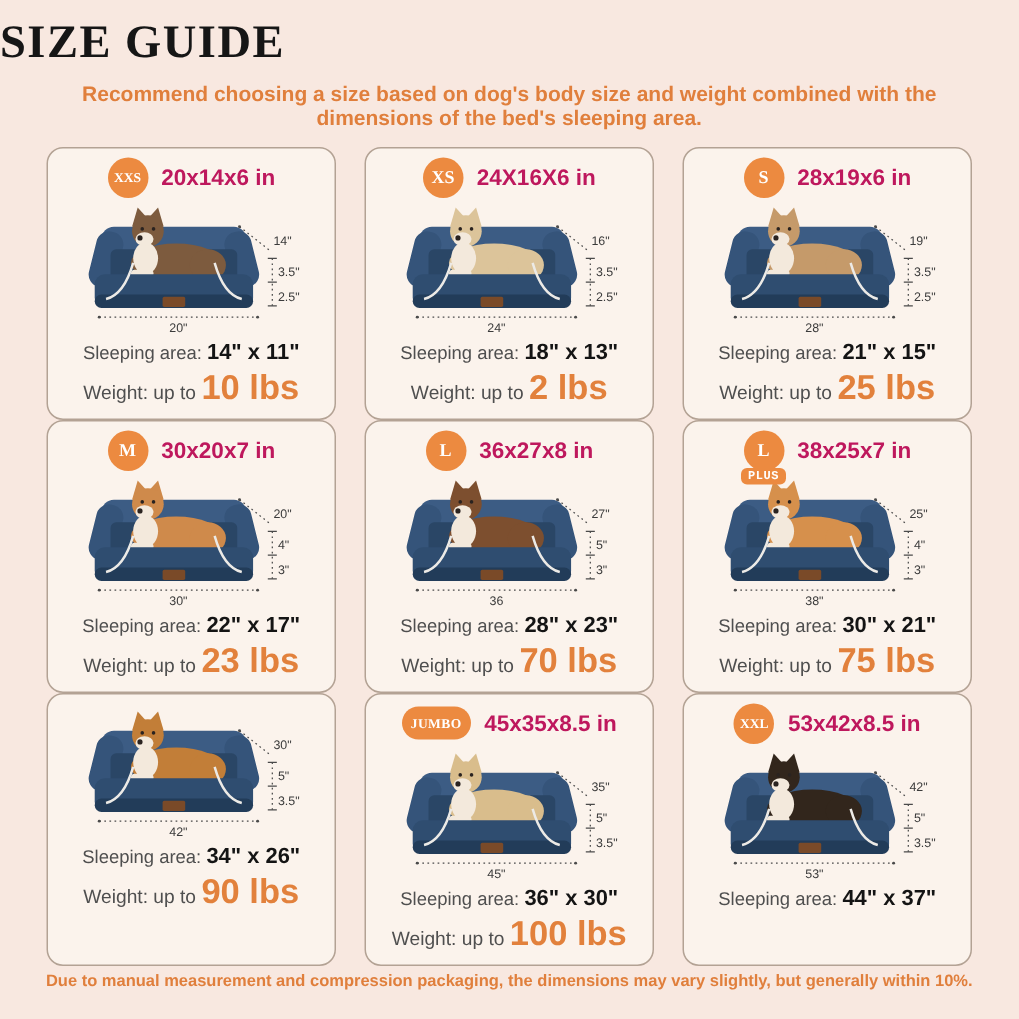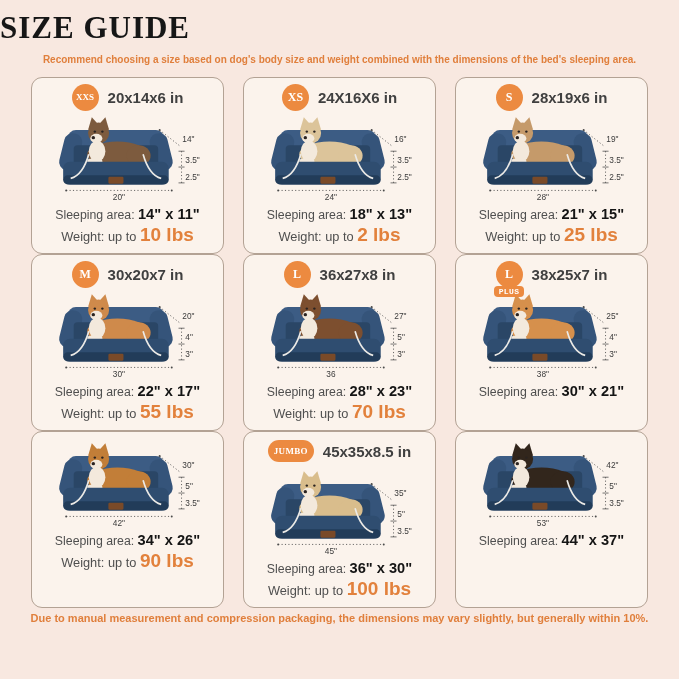--- a/index.html
+++ b/index.html
@@ -13,21 +13,21 @@
     margin:10px 0 0;
     font-family:"Liberation Serif",serif;
     font-weight:700;
     font-size:31px;
     letter-spacing:1px;
     color:#161616;
   }
   .subtitle{
     margin:8px 18px 0;
     text-align:center;
-    font-size:10px;
+    font-size:14px;
     font-weight:700;
     color:#e07f3c;
   }
   .grid{
     display:grid;
     grid-template-columns:repeat(3,1fr);
     gap:0 19px;
     margin:12px 31px 0;
   }
   .card{
@@ -69,42 +69,42 @@
     color:#fff;
     font-family:Liberation Mono, monospace;
     font-weight:700;
     font-size:8px;
     line-height:11px;
     padding:0 5px;
     border-radius:4px;
     letter-spacing:.4px;
   }
   .dims{
-    color:#404040;
+    color:#be185d;
     font-weight:700;
     font-size:15px;
     white-space:nowrap;
   }
   .bedfig{width:168px;height:92px;display:block;margin-top:1px;}
   .meas-text{font-family:"Liberation Sans",sans-serif;font-size:11px;fill:#3b3b3b;}
   .meas-line{stroke:#4a4a4a;stroke-width:1.1;stroke-dasharray:1.5 3;fill:none;}
   .sleep{
     margin:2px 0 0;
     font-size:12.3px;
     color:#4f4f4f;
     white-space:nowrap;
   }
   .sleep b{font-size:14.6px;color:#141414;font-weight:700;}
   .wt{
     margin:2px 0 0;
     font-size:12.8px;
     color:#4f4f4f;
     white-space:nowrap;
   }
-  .wt b{font-size:19px;color:#e2813c;font-weight:700;}
+  .wt b{font-size:23px;color:#e2813c;font-weight:700;}
   .footer{
     margin:4px 18px 0;
     text-align:center;
     font-size:11px;
     font-weight:700;
     color:#e07f3c;
   }
   .defs-holder{position:absolute;width:0;height:0;overflow:hidden;}
 </style>
 </head>
@@ -232,21 +232,21 @@
       <use href="#bed-back"></use>
       <use href="#dog" color="#cf8a4b"></use>
       <use href="#bed-front"></use>
       <use href="#meas-frame"></use>
       <text class="meas-text" x="178" y="40">20"</text>
       <text class="meas-text" x="182" y="68">4"</text>
       <text class="meas-text" x="182" y="90">3"</text>
       <text class="meas-text" x="94" y="117" text-anchor="middle">30"</text>
     </svg>
     <p class="sleep"><span>Sleeping area:</span> <b>22" x 17"</b></p>
-    <p class="wt"><span>Weight:</span> <span>up to</span> <b>55 lbs</b></p>
+    <p class="wt"><span>Weight:</span> <span>up to</span> <b>23 lbs</b></p>
   </section>
 
   <section class="card">
     <div class="card-head">
       <span class="badge circle">
           <span>L</span>
         </span>
       <span class="dims">36x27x8 in</span>
     </div>
     <svg class="bedfig" viewBox="0 0 212 122">
@@ -277,20 +277,21 @@
       <use href="#bed-back"></use>
       <use href="#dog" color="#d6904c"></use>
       <use href="#bed-front"></use>
       <use href="#meas-frame"></use>
       <text class="meas-text" x="178" y="40">25"</text>
       <text class="meas-text" x="182" y="68">4"</text>
       <text class="meas-text" x="182" y="90">3"</text>
       <text class="meas-text" x="94" y="117" text-anchor="middle">38"</text>
     </svg>
     <p class="sleep"><span>Sleeping area:</span> <b>30" x 21"</b></p>
+    <p class="wt"><span>Weight:</span> <span>up to</span> <b>75 lbs</b></p>
   </section>
 
   <section class="card">
     <svg class="bedfig" viewBox="0 0 212 122">
       <use href="#bed-back"></use>
       <use href="#dog" color="#c27e38"></use>
       <use href="#bed-front"></use>
       <use href="#meas-frame"></use>
       <text class="meas-text" x="178" y="40">30"</text>
       <text class="meas-text" x="182" y="68">5"</text>
@@ -316,20 +317,26 @@
       <text class="meas-text" x="178" y="40">35"</text>
       <text class="meas-text" x="182" y="68">5"</text>
       <text class="meas-text" x="182" y="90">3.5"</text>
       <text class="meas-text" x="94" y="117" text-anchor="middle">45"</text>
     </svg>
     <p class="sleep"><span>Sleeping area:</span> <b>36" x 30"</b></p>
     <p class="wt"><span>Weight:</span> <span>up to</span> <b>100 lbs</b></p>
   </section>
 
   <section class="card">
+    <div class="card-head">
+      <span class="badge circle small-text">
+          <span>XXL</span>
+        </span>
+      <span class="dims">53x42x8.5 in</span>
+    </div>
     <svg class="bedfig" viewBox="0 0 212 122">
       <use href="#bed-back"></use>
       <use href="#dog" color="#32261c"></use>
       <use href="#bed-front"></use>
       <use href="#meas-frame"></use>
       <text class="meas-text" x="178" y="40">42"</text>
       <text class="meas-text" x="182" y="68">5"</text>
       <text class="meas-text" x="182" y="90">3.5"</text>
       <text class="meas-text" x="94" y="117" text-anchor="middle">53"</text>
     </svg>

